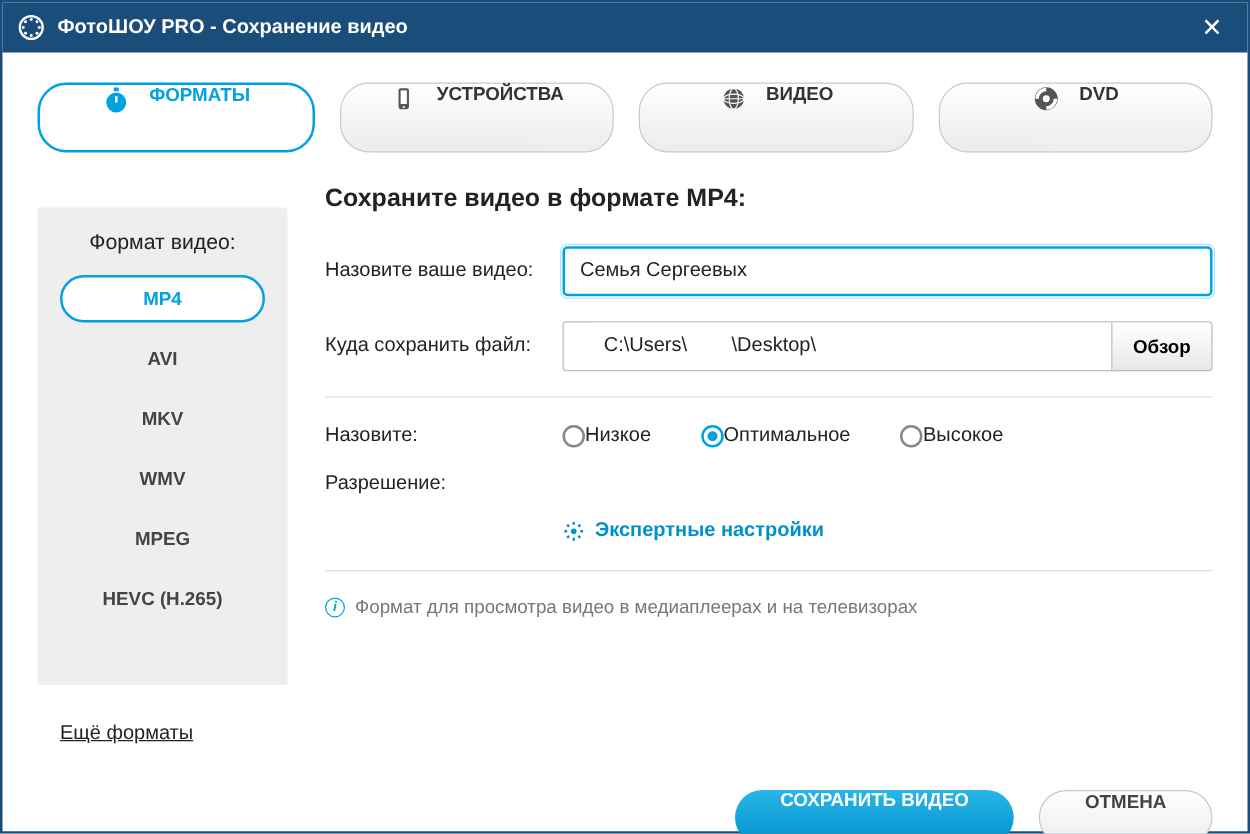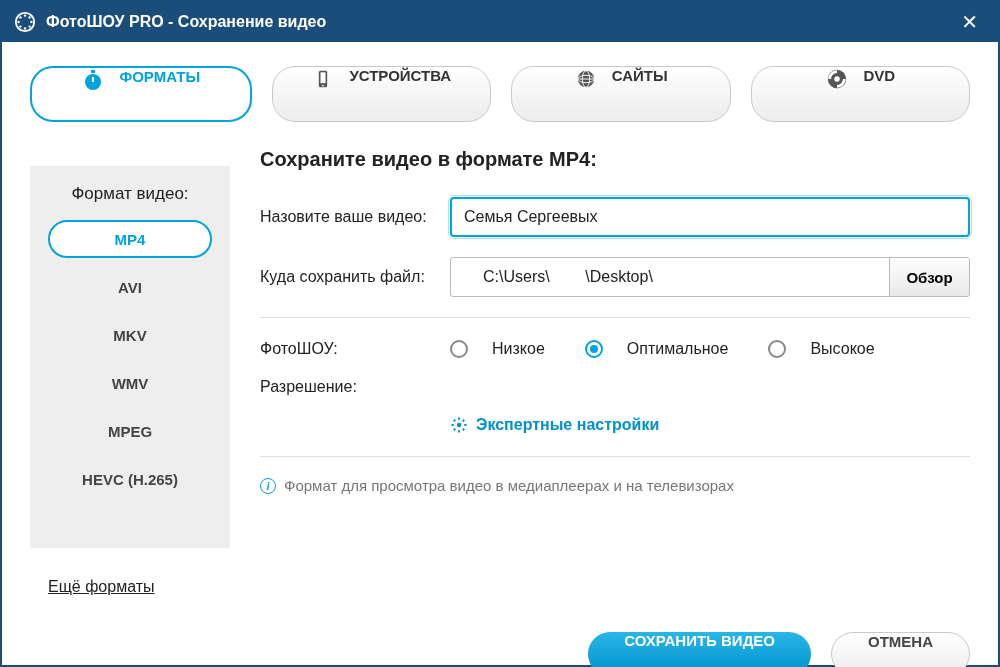--- a/index.html
+++ b/index.html
@@ -30,21 +30,21 @@
   .row .lbl { width: 190px; font-size: 16px; color: #222; }
   .row .field { flex: 1; }
   input.tinput { width: 100%; height: 40px; border: 2px solid #00a3e0; border-radius: 4px;
                  padding: 0 12px; font-size: 16px; color: #222; outline: 1px solid #a7e6ff; outline-offset: 1px; }
   .pathwrap { display: flex; width: 100%; border: 1px solid #bbb; border-radius: 3px; overflow: hidden; height: 40px; padding-left: 20px; }
   .pathwrap input { flex: 1; border: none; padding: 0 12px; font-size: 16px; color: #222; outline: none; }
   .pathwrap button { width: 80px; border: none; border-left: 1px solid #bbb;
                      background: linear-gradient(#ffffff,#e8e8e8); font-size: 15px; font-weight: 600; cursor: pointer; }
   .hr { border: none; border-top: 1px solid #ddd; margin: 8px 0 22px 0; }
   .radios { display: flex; gap: 40px; align-items: center; }
-  .radio { display: flex; align-items: center; gap: 24px; font-size: 16px; color: #222; cursor: pointer; }
+  .radio { display: flex; align-items: center; gap: 0; font-size: 16px; color: #222; cursor: pointer; }
   .rdot { width: 18px; height: 18px; border-radius: 50%; border: 2px solid #888; position: relative; }
   .radio.sel .rdot { border-color: #00a3e0; }
   .radio.sel .rdot::after { content: ""; position: absolute; inset: 3px; border-radius: 50%; background: #00a3e0; }
   .resval { font-size: 16px; color: #222; }
   .expert { display: flex; align-items: center; gap: 8px; color: #0091cc; font-size: 16px; font-weight: 600;
             margin-left: 190px; margin-top: 12px; cursor: pointer; }
   .expert .gear { width: 18px; height: 18px; }
   .hint { display: flex; align-items: center; gap: 8px; color: #777; font-size: 15px; margin-top: 22px;
           border-top: 1px solid #ddd; padding-top: 20px; }
   .hint .iicon { width: 16px; height: 16px; border: 1.5px solid #00a3e0; border-radius: 50%;
@@ -104,21 +104,21 @@
     </div>
     <div class="toptab">
       <span class="ticon">
         <svg viewBox="0 0 24 24" width="22" height="22">
             <circle cx="12" cy="12" r="9" fill="#555"></circle>
             <ellipse cx="12" cy="12" rx="9" ry="4" fill="none" stroke="#fff"></ellipse>
             <ellipse cx="12" cy="12" rx="4" ry="9" fill="none" stroke="#fff"></ellipse>
             <line x1="3" y1="12" x2="21" y2="12" stroke="#fff"></line>
           </svg>
       </span>
-      <span>САЙТЫ</span>
+      <span>ВИДЕО</span>
     </div>
     <div class="toptab">
       <span class="ticon">
         <svg viewBox="0 0 24 24" width="22" height="22">
             <circle cx="12" cy="12" r="10" fill="#555"></circle>
             <circle cx="12" cy="12" r="3" fill="#fff"></circle>
             <path d="M4 12 A8 8 0 0 1 12 4" fill="none" stroke="#fff" stroke-width="3"></path>
             <path d="M20 12 A8 8 0 0 1 12 20" fill="none" stroke="#fff" stroke-width="3"></path>
           </svg>
       </span>
@@ -167,21 +167,21 @@
         <div class="lbl">Куда сохранить файл:</div>
         <div class="field pathwrap">
           <input value="C:\Users\        \Desktop\" style="">
           <button>Обзор</button>
         </div>
       </div>
 
       <hr class="hr">
 
       <div class="row">
-        <div class="lbl">ФотоШОУ:</div>
+        <div class="lbl">Назовите:</div>
         <div class="radios">
           <div class="radio">
             <span class="rdot"></span>
             <span>Низкое</span>
           </div>
           <div class="radio sel">
             <span class="rdot"></span>
             <span>Оптимальное</span>
           </div>
           <div class="radio">

